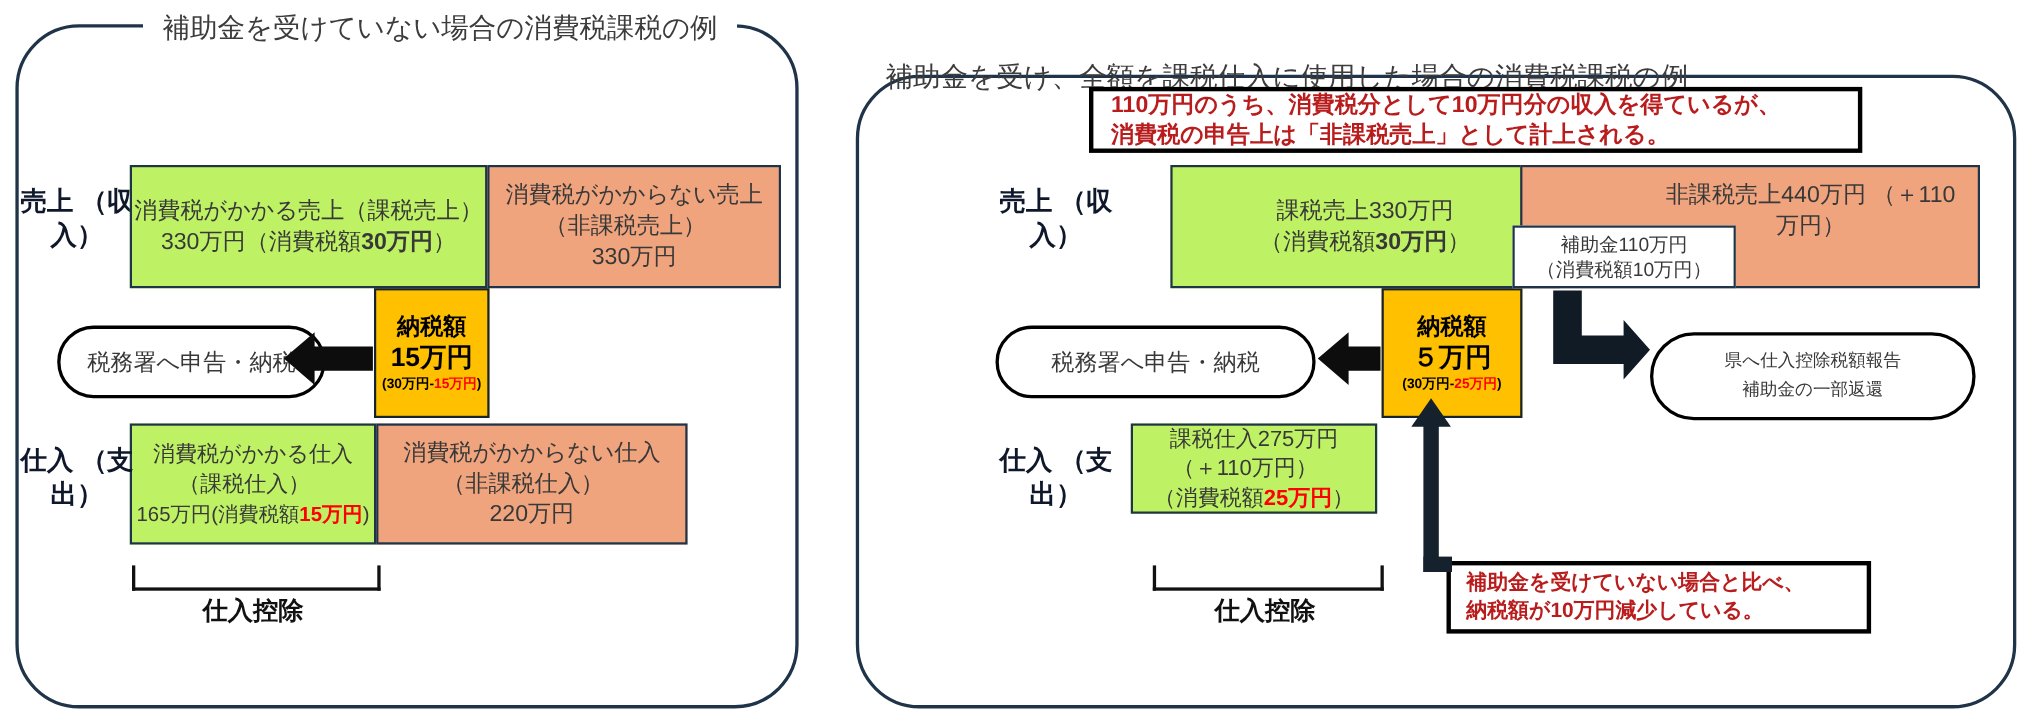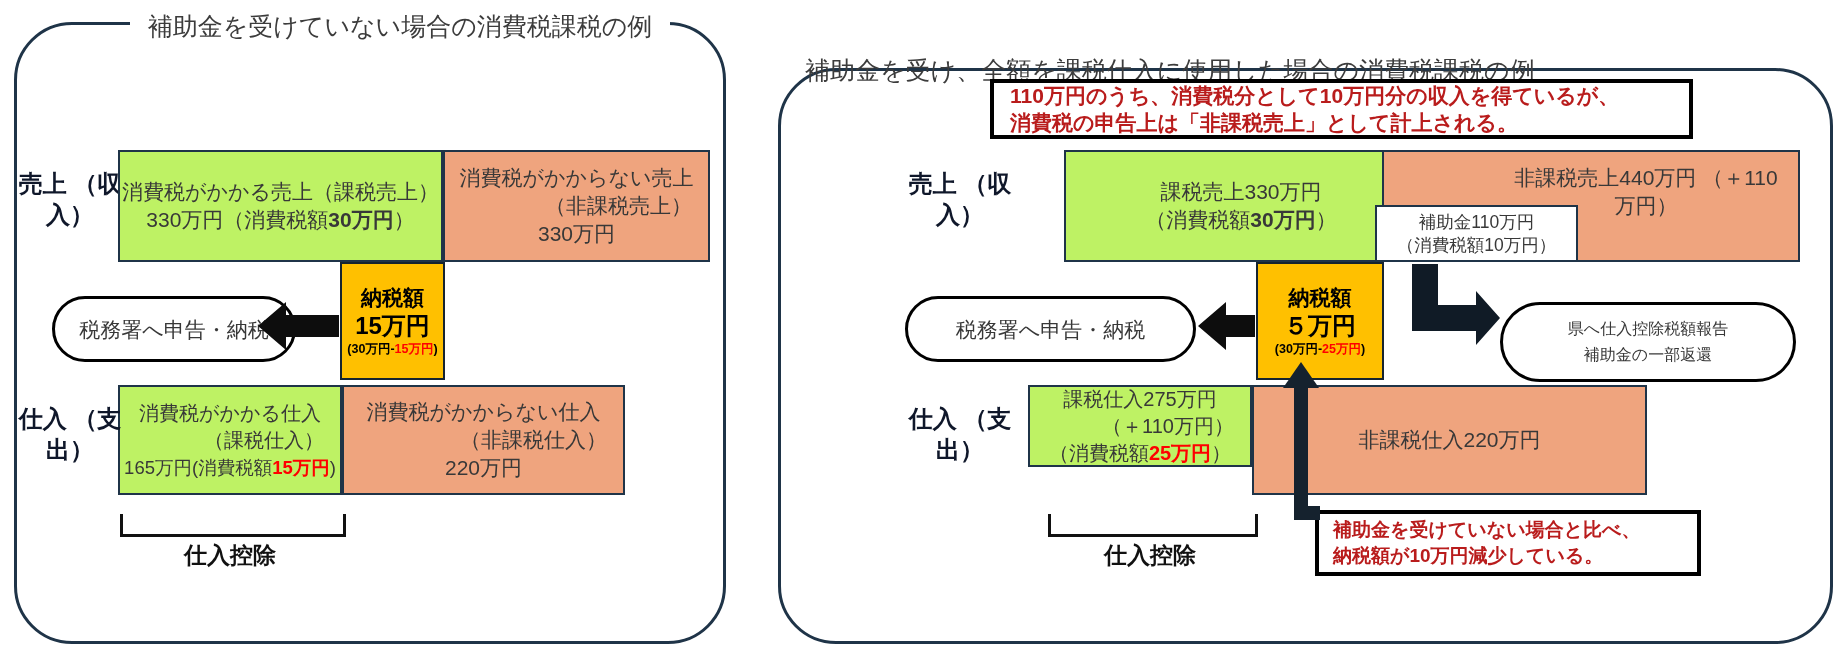--- a/index.html
+++ b/index.html
@@ -19,21 +19,21 @@
   .box{
     position:absolute;box-sizing:border-box;border:2.5px solid #1f3448;z-index:2;
     display:flex;flex-direction:column;justify-content:center;align-items:center;
     font-size:21px;line-height:28px;color:#383838;text-align:center;
   }
   .pink{background:#bef264;}
   .salmon{background:#efa47e;}
   .gold{background:#ffc000;border-color:#16242f;}
   .whitebox{background:#ffffff;}
   .line{width:100%;}
-  .line-right{text-align:right;padding-right:16px;box-sizing:border-box;}
+  .line-right{padding-right:16px;box-sizing:border-box;}
   .row-label{
     position:absolute;z-index:2;font-weight:bold;color:#0f172a;font-size:24px;
     line-height:31px;text-align:center;
   }
   .bubble{
     position:absolute;z-index:2;border:3.5px solid #000;border-radius:40px;background:#fff;
     display:flex;flex-direction:column;justify-content:center;align-items:center;
     font-size:21px;line-height:27px;color:#383838;text-align:center;
   }
   .callout{
@@ -150,23 +150,20 @@
     <span>県へ仕入控除税額報告</span>
     <span>補助金の一部返還</span>
   </div>
 
   <div class="box pink" style="left:1028px;top:385px;width:224px;height:82px;font-size:20px;line-height:27px;">
     <span class="line">課税仕入275万円</span>
     <span class="line line-right">（＋110万円）</span>
     <span class="line"><span>（消費税額</span><span class="red-part bold-part">25万円</span><span>）</span></span>
   </div>
 
-  <div class="box salmon" style="left:1252px;top:385px;width:395px;height:110px;">
-    <span class="line">非課税仕入220万円</span>
-  </div>
 
   <div class="row-label" style="left:895px;top:403px;width:130px;">
     <span class="line">仕入</span>
     <span class="line">（支出）</span>
   </div>
 
   <div class="bracket" style="left:1048px;top:514px;width:204px;height:20px;"></div>
   <div class="bracket-label" style="left:1048px;top:540px;width:204px;">仕入控除</div>
 
   <div class="callout" id="bottom-note">

